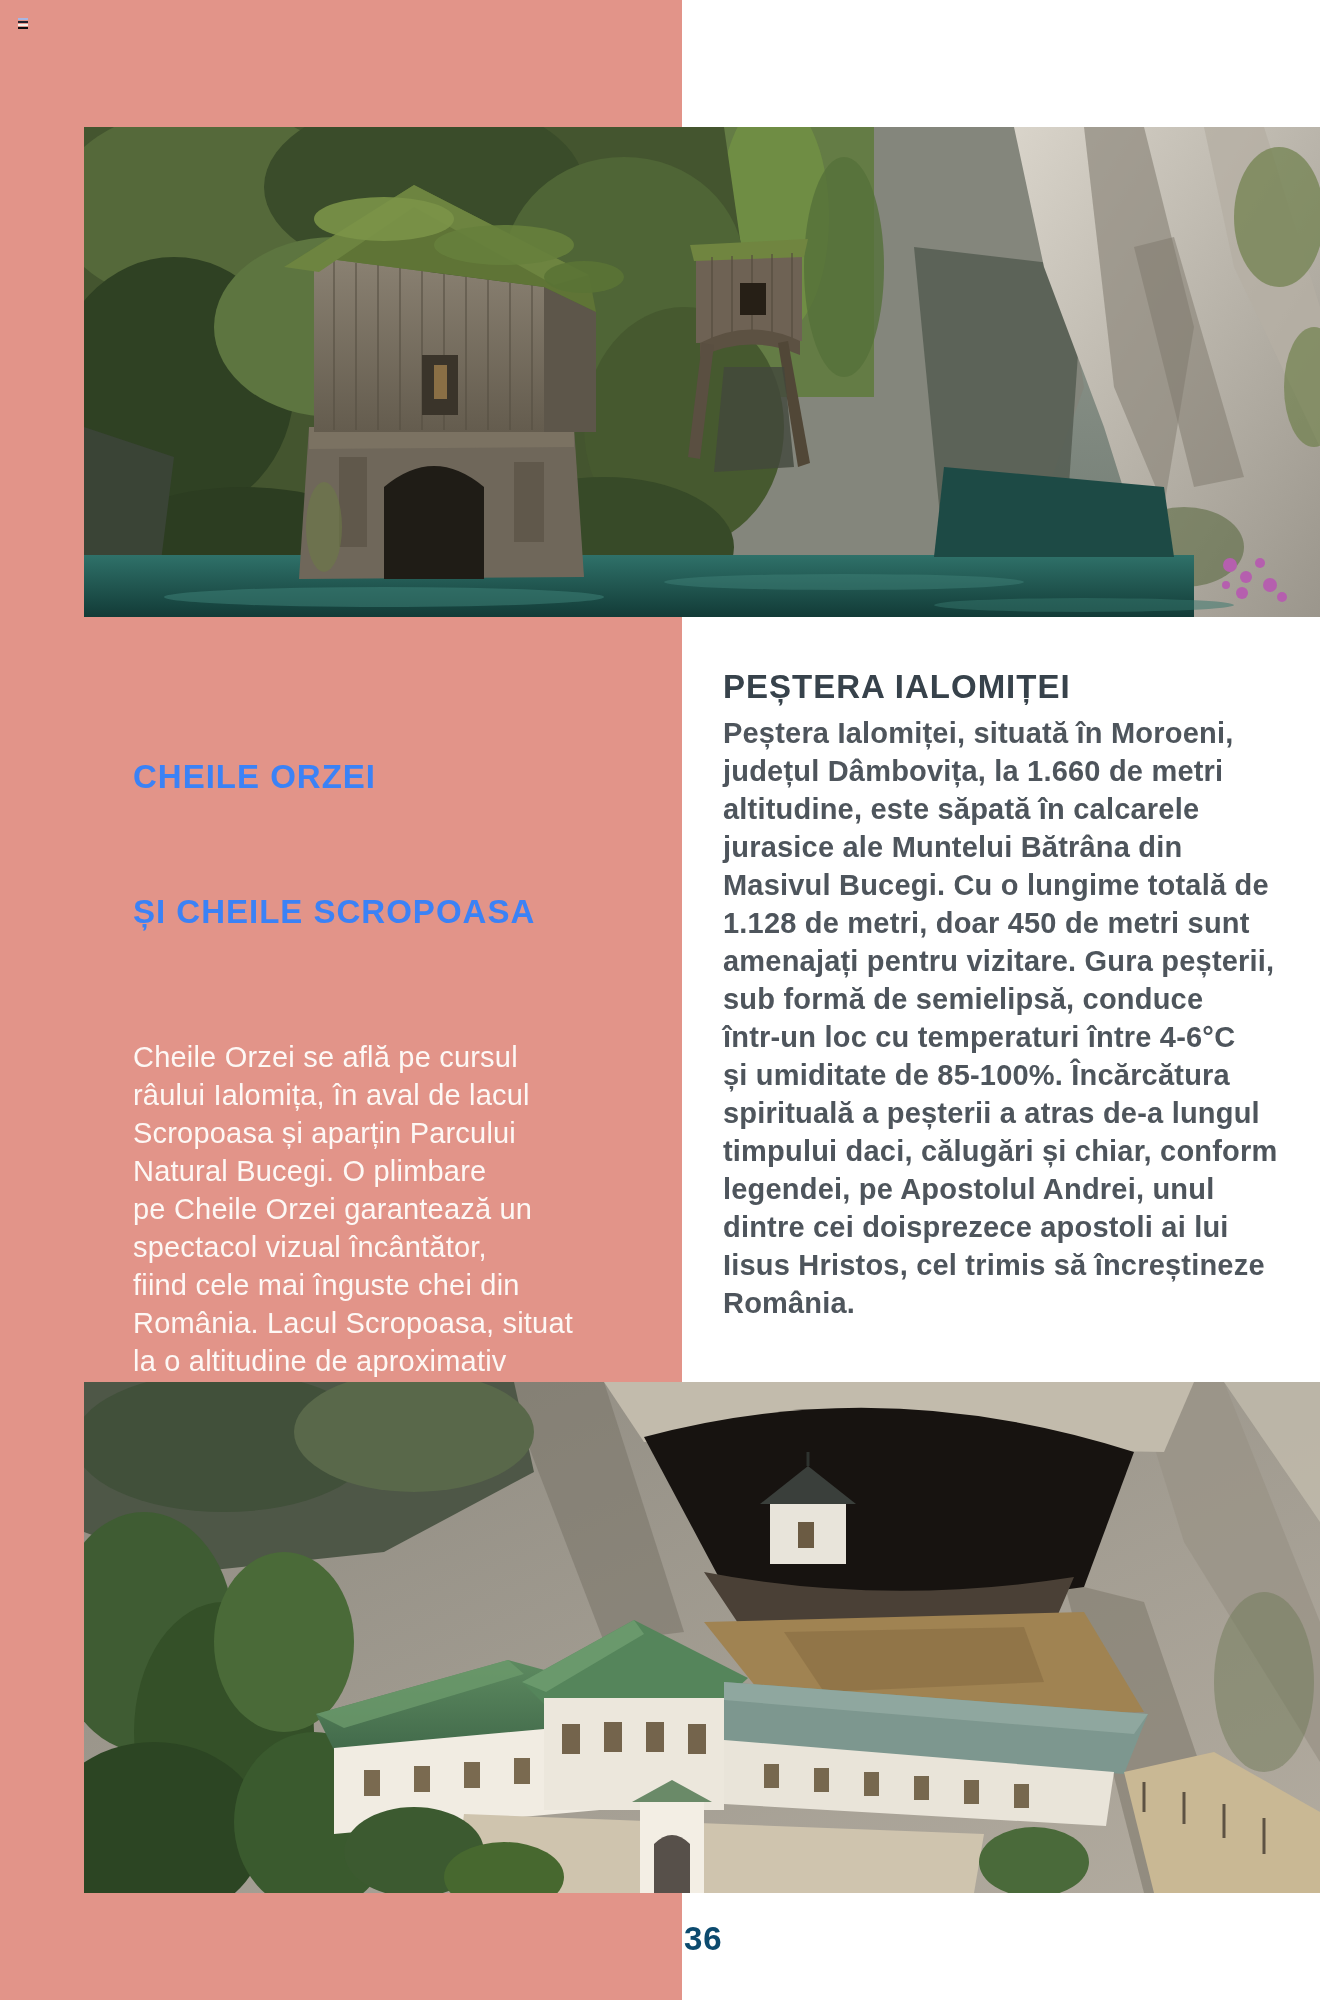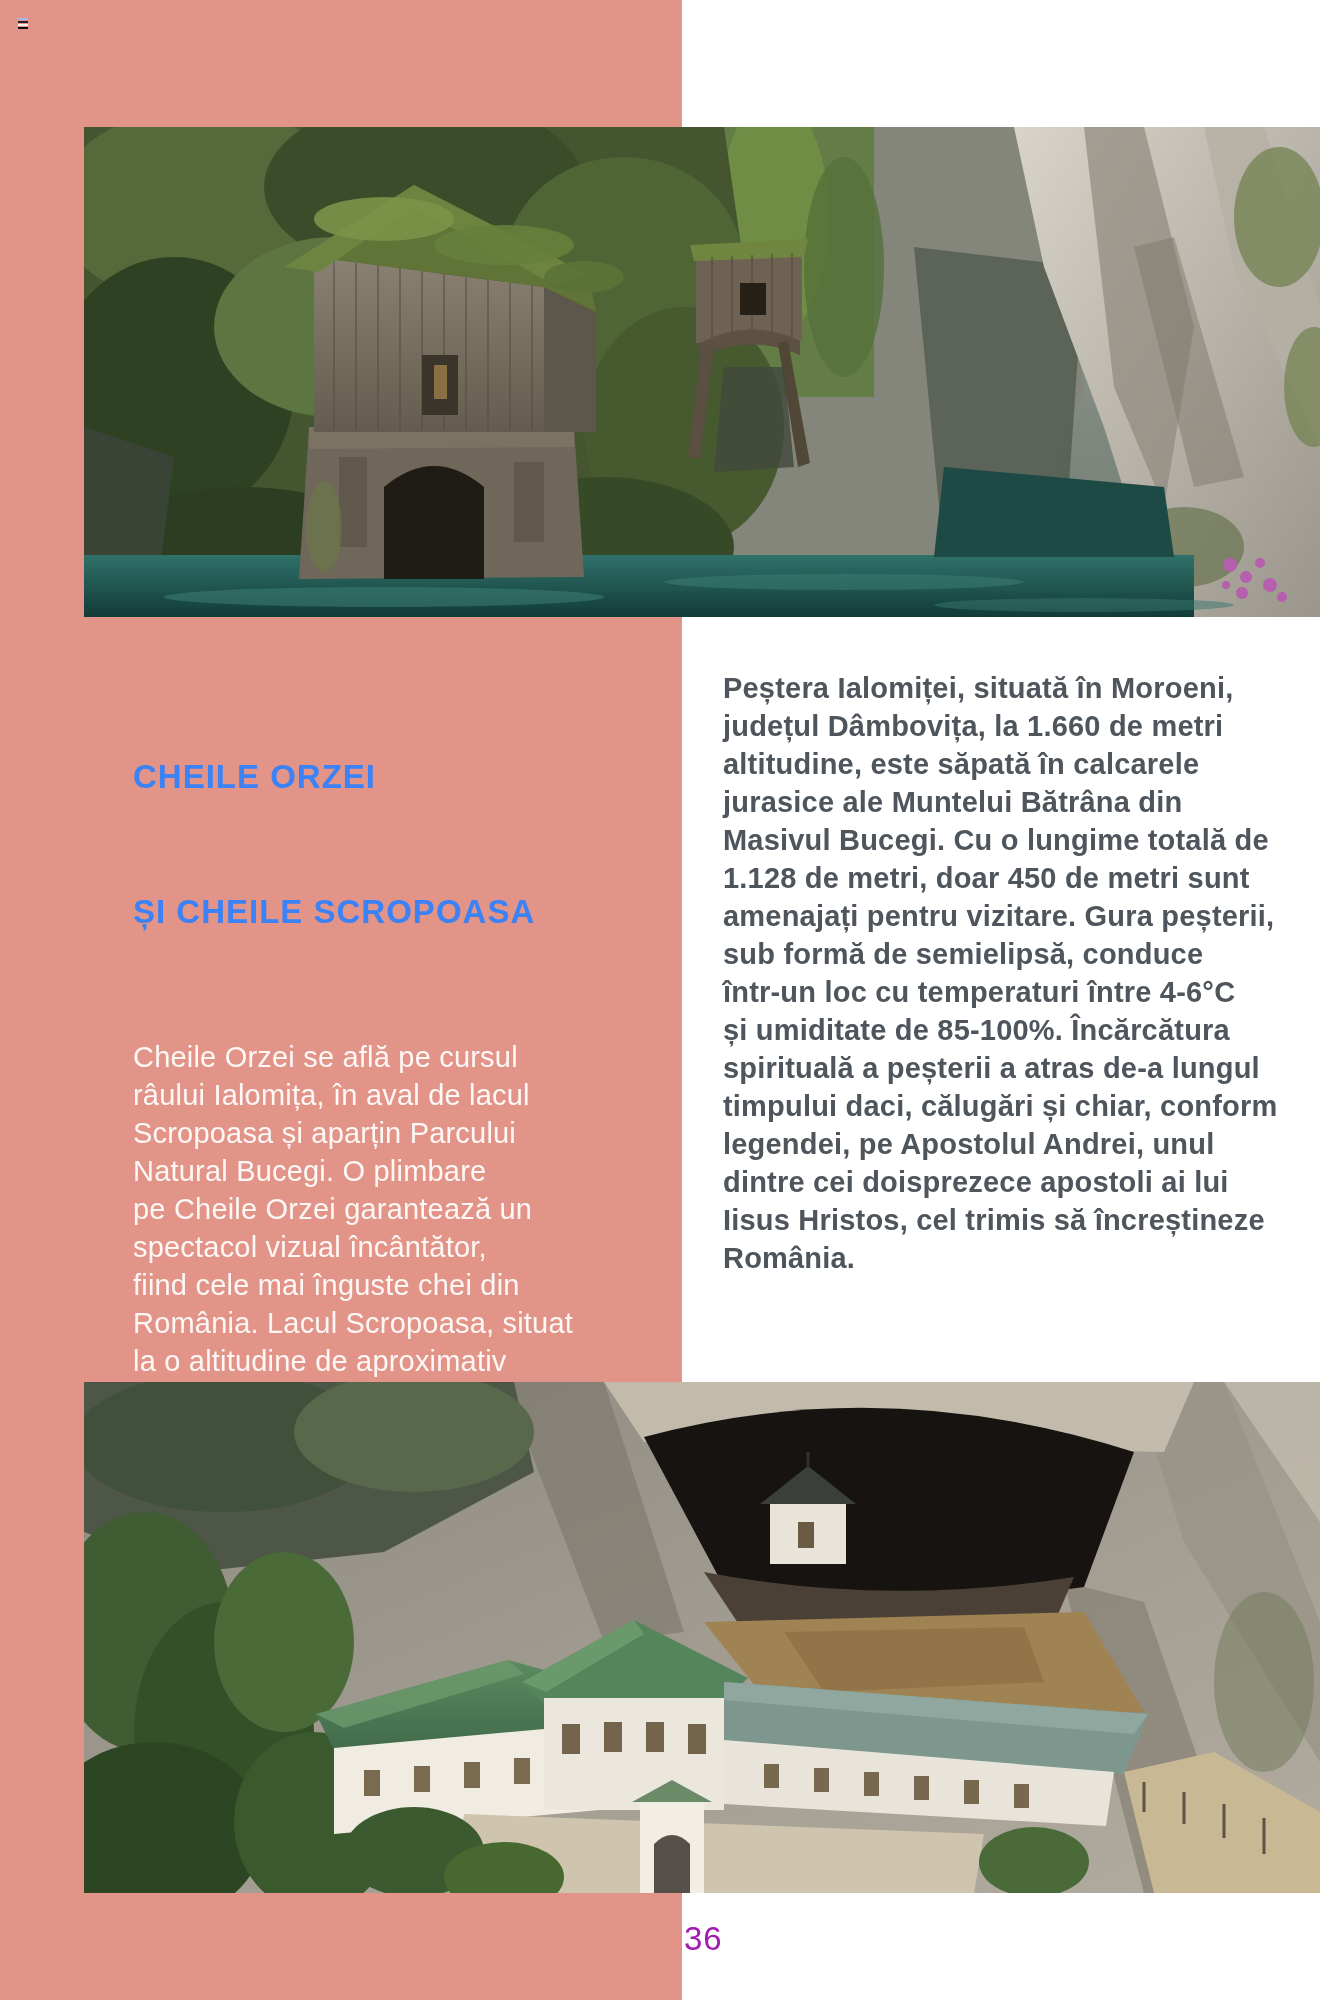--- a/index.html
+++ b/index.html
@@ -40,21 +40,21 @@
 
   .bodytext{
     font-size:29px;line-height:38px;letter-spacing:0.2px;
     white-space:pre;margin:0;
   }
   .bodytext-left{color:#fdf8f5;margin-top:14px;}
   .bodytext-right{color:#4E555C;margin-top:5px;font-weight:bold;}
 
   .page-number{
     position:absolute;left:684px;top:1920px;
-    font-size:33px;color:#a21caf;letter-spacing:1px;
+    font-size:33px;color:#0c4a6e;letter-spacing:1px;font-weight:bold;
   }
 </style>
 </head>
 <body>
 
 <div class="pink-panel"></div>
 
 <div class="menu-icon">
   <span class="s1"></span>
     <span class="s2"></span>
@@ -191,20 +191,21 @@
 1.200 de metri, este un lac de
 baraj artificial construit în 1929
 în scopuri hidroelectrice. Nu
 departe de Cheile Orzei se află
 și Cascada Șapte Izvoare, despre
 care se spune că ar avea cea mai
 pură apă din lume.</p>
 </div>
 
 <div class="article article-right">
+  <div class="headline headline-right">PEȘTERA IALOMIȚEI</div>
   <p class="bodytext bodytext-right">Peștera Ialomiței, situată în Moroeni,
 județul Dâmbovița, la 1.660 de metri
 altitudine, este săpată în calcarele
 jurasice ale Muntelui Bătrâna din
 Masivul Bucegi. Cu o lungime totală de
 1.128 de metri, doar 450 de metri sunt
 amenajați pentru vizitare. Gura peșterii,
 sub formă de semielipsă, conduce
 într-un loc cu temperaturi între 4-6°C
 și umiditate de 85-100%. Încărcătura

